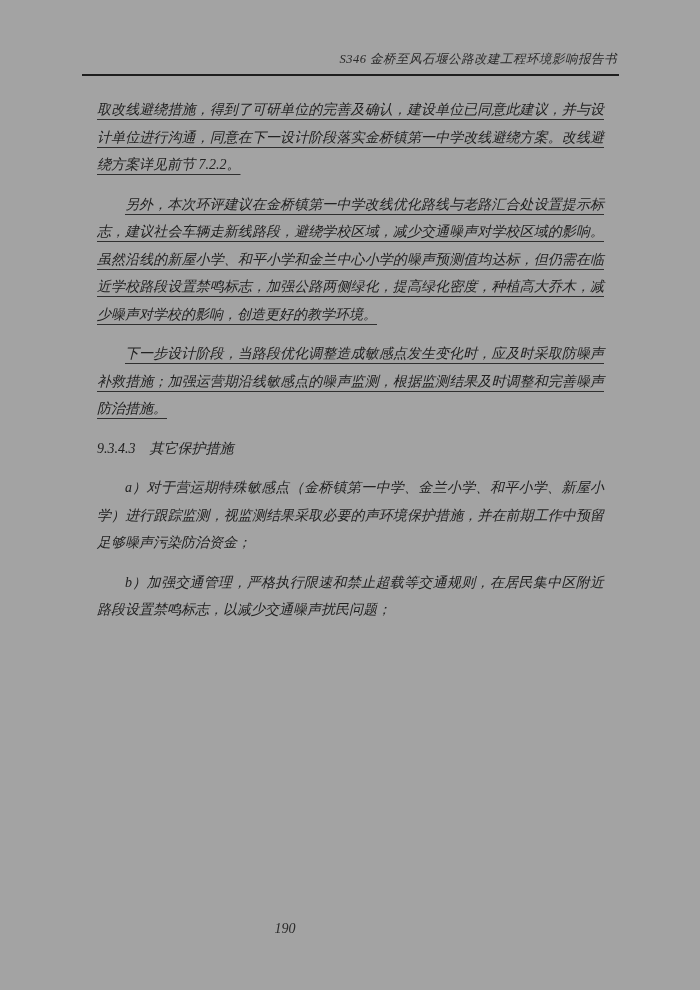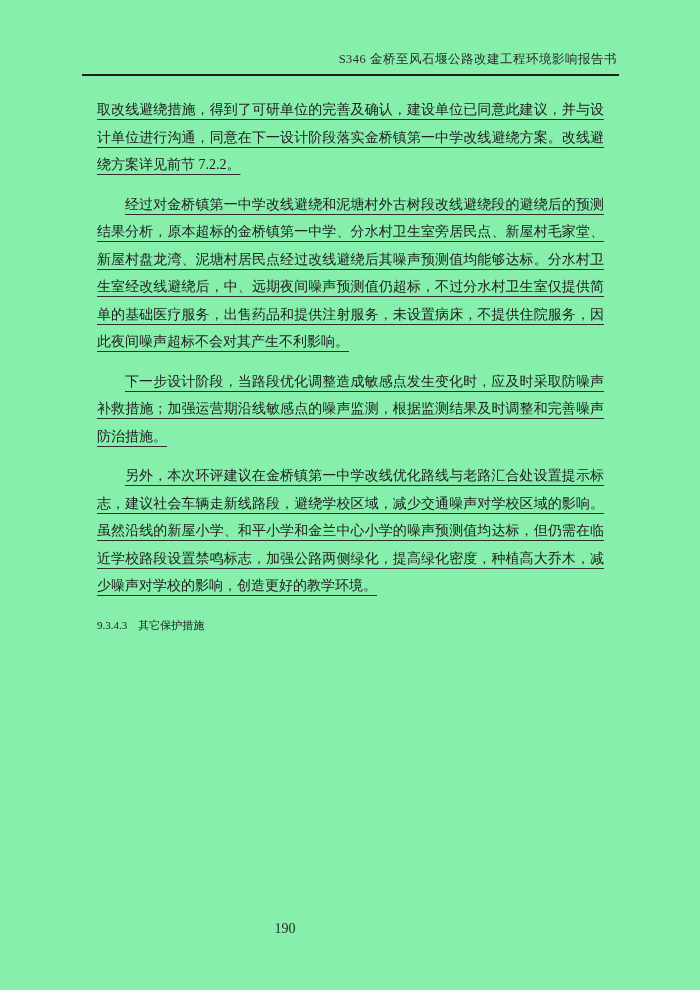--- a/index.html
+++ b/index.html
@@ -11,21 +11,22 @@
     height: 990px;
     background: #fbfbfa;
     font-family: "Liberation Serif", "DejaVu Serif", serif;
     color: #212121;
   }
   .page {
     position: relative;
     width: 700px;
     height: 990px;
     overflow: hidden;
-    background: #86efac;
+    background: #a3a3a3;
+    font-style: italic;
   }
   .running-header {
     position: absolute;
     top: 51px;
     left: 83px;
     width: 534px;
     text-align: right;
     font-size: 12.5px;
     letter-spacing: 0.5px;
     color: #2a2a2a;
@@ -57,21 +58,21 @@
     text-indent: 2em;
   }
   p.underline {
     text-decoration: underline;
     text-decoration-thickness: 1px;
     text-underline-offset: 5px;
     text-decoration-color: #2f2f2f;
     text-decoration-skip-ink: none;
   }
   p.heading {
-    font-size: 11px;
+    font-size: 14px;
     text-decoration: none;
   }
   .page-number {
     position: absolute;
     top: 921px;
     left: 0;
     width: 570px;
     text-align: center;
     font-size: 14px;
     color: #2a2a2a;
@@ -79,20 +80,21 @@
 </style>
 </head>
 <body>
 
 <div class="page">
   <div class="running-header">S346 金桥至风石堰公路改建工程环境影响报告书</div>
   <div class="header-rule"></div>
 
   <div class="content">
       <p class="para underline">取改线避绕措施，得到了可研单位的完善及确认，建设单位已同意此建议，并与设计单位进行沟通，同意在下一设计阶段落实金桥镇第一中学改线避绕方案。改线避绕方案详见前节 7.2.2。</p>
-      <p class="para indent underline">经过对金桥镇第一中学改线避绕和泥塘村外古树段改线避绕段的避绕后的预测结果分析，原本超标的金桥镇第一中学、分水村卫生室旁居民点、新屋村毛家堂、新屋村盘龙湾、泥塘村居民点经过改线避绕后其噪声预测值均能够达标。分水村卫生室经改线避绕后，中、远期夜间噪声预测值仍超标，不过分水村卫生室仅提供简单的基础医疗服务，出售药品和提供注射服务，未设置病床，不提供住院服务，因此夜间噪声超标不会对其产生不利影响。</p>
+      <p class="para indent underline">另外，本次环评建议在金桥镇第一中学改线优化路线与老路汇合处设置提示标志，建议社会车辆走新线路段，避绕学校区域，减少交通噪声对学校区域的影响。虽然沿线的新屋小学、和平小学和金兰中心小学的噪声预测值均达标，但仍需在临近学校路段设置禁鸣标志，加强公路两侧绿化，提高绿化密度，种植高大乔木，减少噪声对学校的影响，创造更好的教学环境。</p>
       <p class="para indent underline">下一步设计阶段，当路段优化调整造成敏感点发生变化时，应及时采取防噪声补救措施；加强运营期沿线敏感点的噪声监测，根据监测结果及时调整和完善噪声防治措施。</p>
-      <p class="para indent underline">另外，本次环评建议在金桥镇第一中学改线优化路线与老路汇合处设置提示标志，建议社会车辆走新线路段，避绕学校区域，减少交通噪声对学校区域的影响。虽然沿线的新屋小学、和平小学和金兰中心小学的噪声预测值均达标，但仍需在临近学校路段设置禁鸣标志，加强公路两侧绿化，提高绿化密度，种植高大乔木，减少噪声对学校的影响，创造更好的教学环境。</p>
       <p class="para heading">9.3.4.3　其它保护措施</p>
+      <p class="para indent">a）对于营运期特殊敏感点（金桥镇第一中学、金兰小学、和平小学、新屋小学）进行跟踪监测，视监测结果采取必要的声环境保护措施，并在前期工作中预留足够噪声污染防治资金；</p>
+      <p class="para indent">b）加强交通管理，严格执行限速和禁止超载等交通规则，在居民集中区附近路段设置禁鸣标志，以减少交通噪声扰民问题；</p>
     </div>
 
   <div class="page-number">190</div>
 </div>
 
 </body></html>

